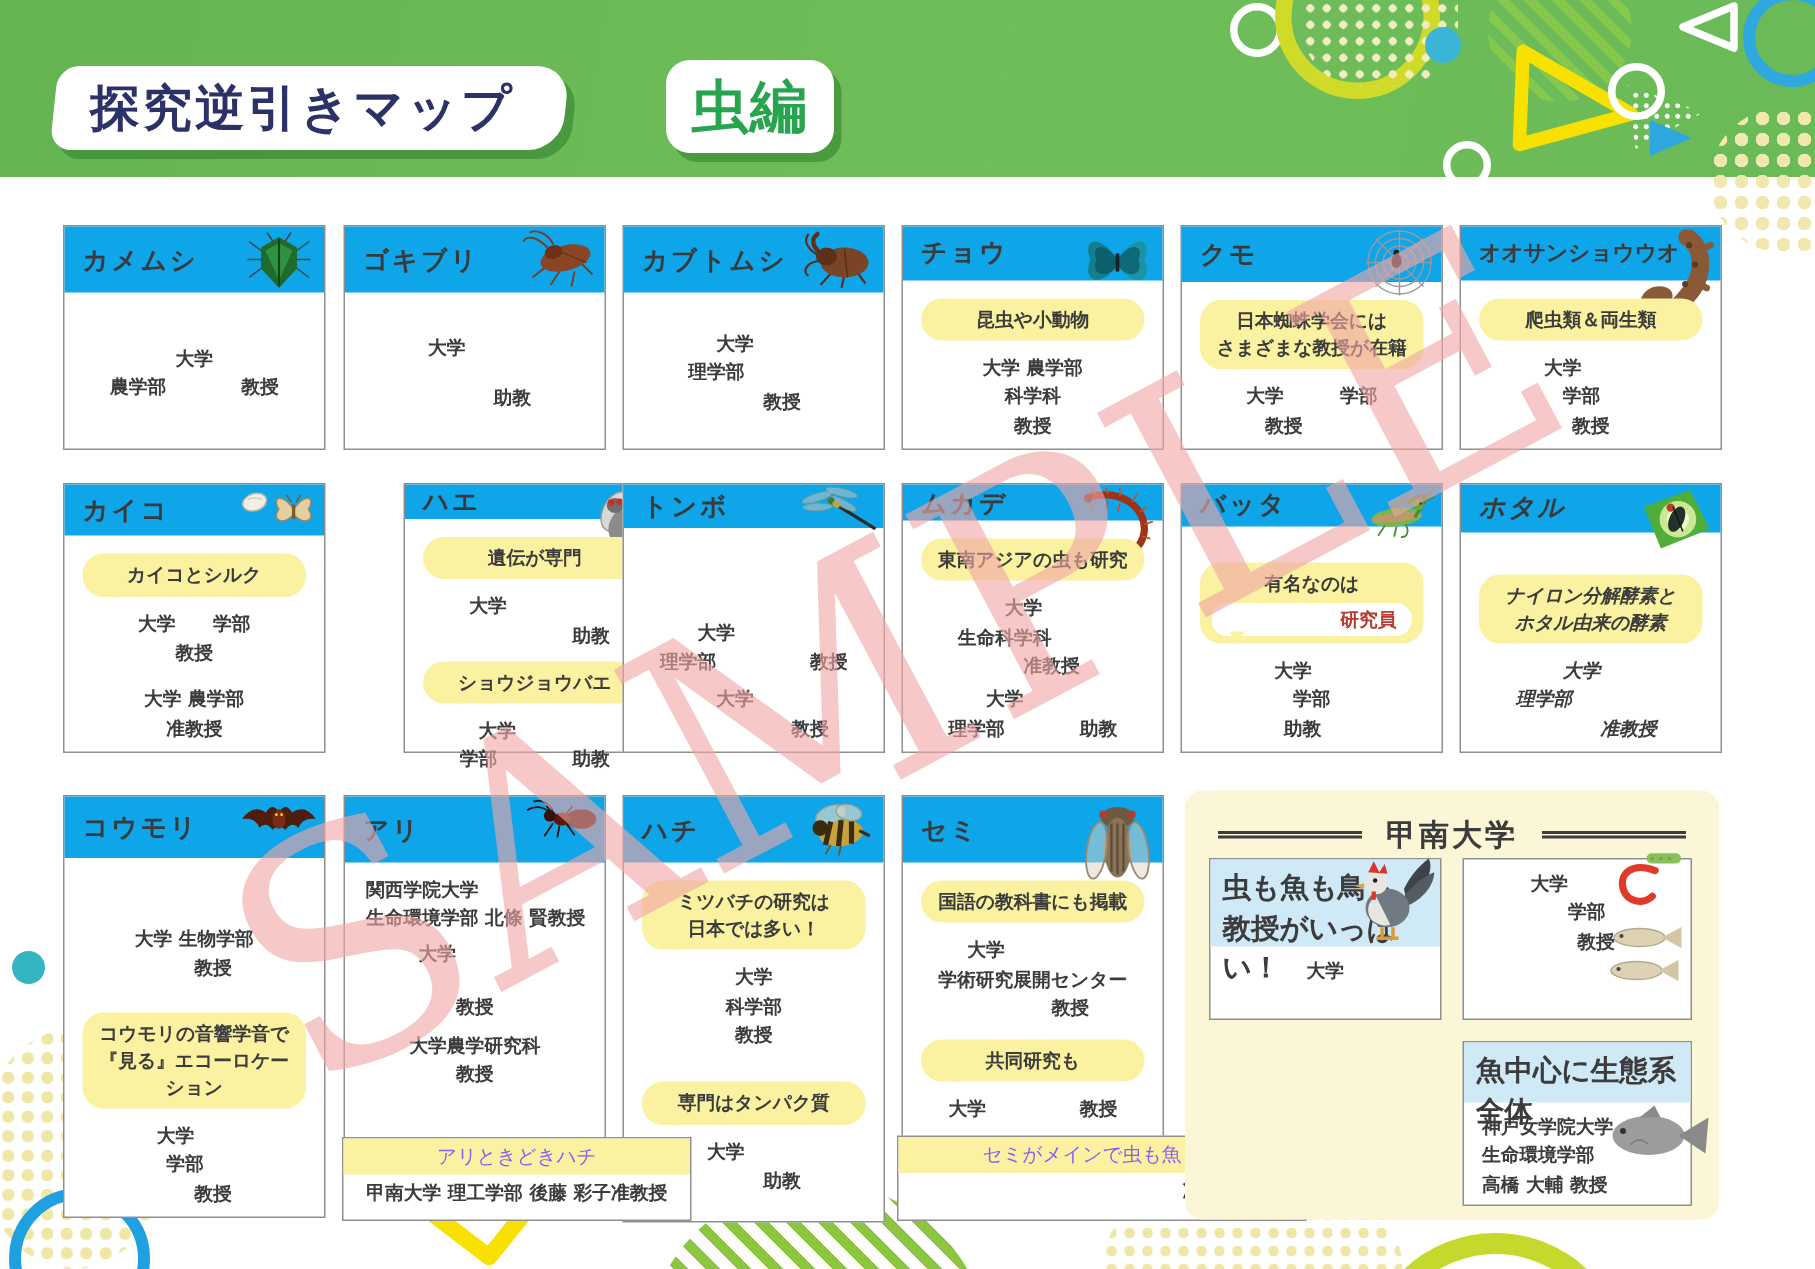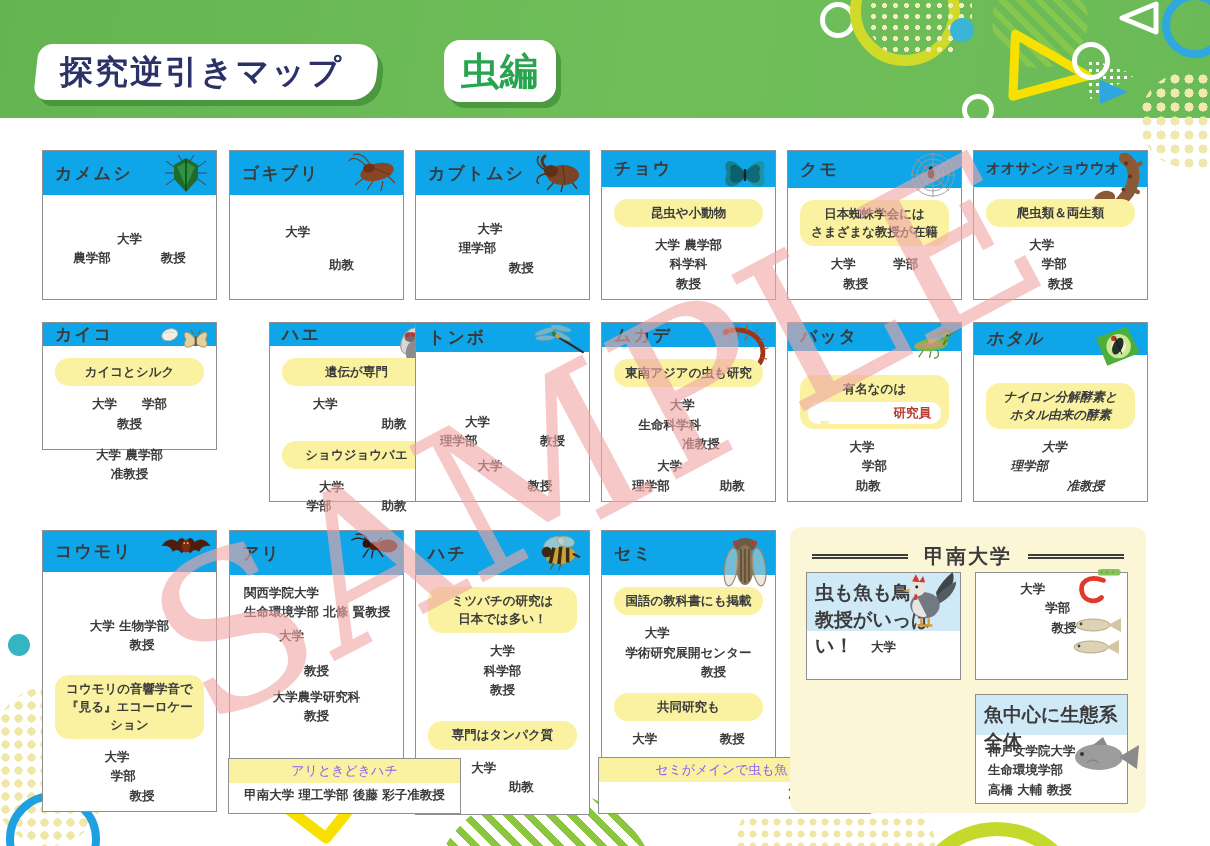--- a/index.html
+++ b/index.html
@@ -244,21 +244,21 @@
               </g>
             </svg></span>
         </div>
         <div class="card-body">
           <div class="bubble">爬虫類＆両生類</div>
           <div class="line">大学　　　</div>
           <div class="line">学部　</div>
           <div class="line">教授</div>
         </div>
       </div>
-      <div class="card flexcol" style="left: 42px; top: 322px; width: 175px; height: 128px;">
+      <div class="card flexcol" style="left: 42px; top: 322px; width: 175px; height: 180px;">
         <div class="card-header">
           <span class="card-title">カイコ</span>
           <span class="card-icon"><svg viewBox="0 0 64 40">
               <ellipse cx="12" cy="12" rx="10" ry="7" fill="#f2efe6" stroke="#b9b4a2" stroke-width="1.2" transform="rotate(-18 12 12)"></ellipse>
               <path d="M6 10 C10 8 14 8 18 10" stroke="#cfc9b4" fill="none"></path>
               <g>
                 <path d="M44 18 C34 4 26 8 32 18 C26 26 34 32 44 22 Z" fill="#e4cf9e" stroke="#a8885a" stroke-width="1"></path>
                 <path d="M44 18 C54 4 62 8 56 18 C62 26 54 32 44 22 Z" fill="#e4cf9e" stroke="#a8885a" stroke-width="1"></path>
                 <line x1="44" y1="14" x2="44" y2="26" stroke="#7a5a2e" stroke-width="2.6"></line>
                 <path d="M42 12 L38 6 M46 12 L50 6" stroke="#7a5a2e" stroke-width="1.2" fill="none"></path>

